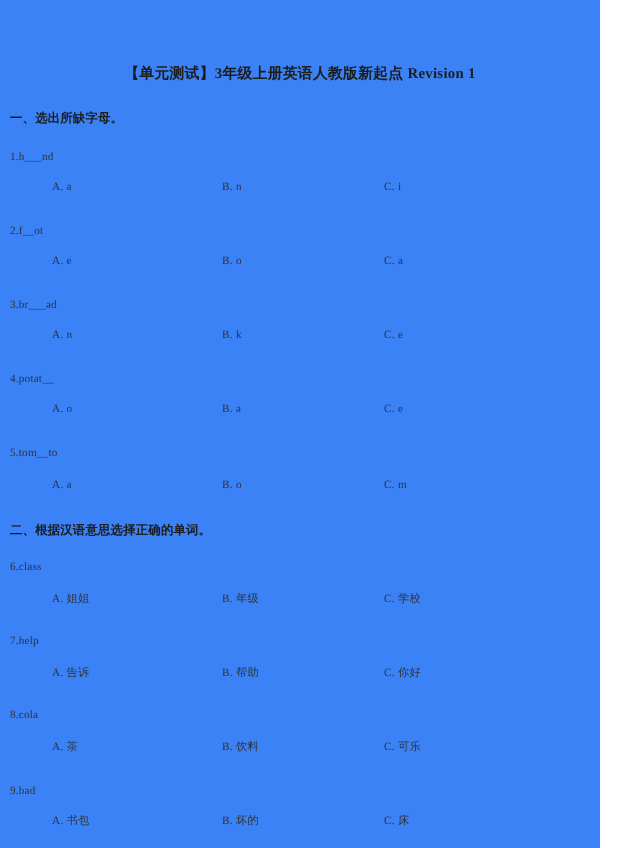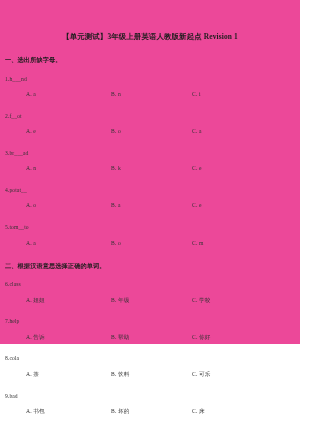--- a/index.html
+++ b/index.html
@@ -12,24 +12,24 @@
     width: 300px;
     height: 424px;
     overflow: hidden;
     font-family: "Liberation Serif", "DejaVu Serif", serif;
     color: #2b2b2b;
     -webkit-font-smoothing: antialiased;
   }
   .page {
     position: relative;
     width: 300px;
-    height: 344px;
+    height: 424px;
     box-sizing: border-box;
     padding: 0 4px;
-    background: #ec4899;
+    background: #3b82f6;
   }
   .doc-title {
     text-align: center;
     font-weight: bold;
     font-size: 7.4px;
     line-height: 1;
     margin: 0;
     padding-top: 33px;
     padding-bottom: 0;
     letter-spacing: 0.15px;

